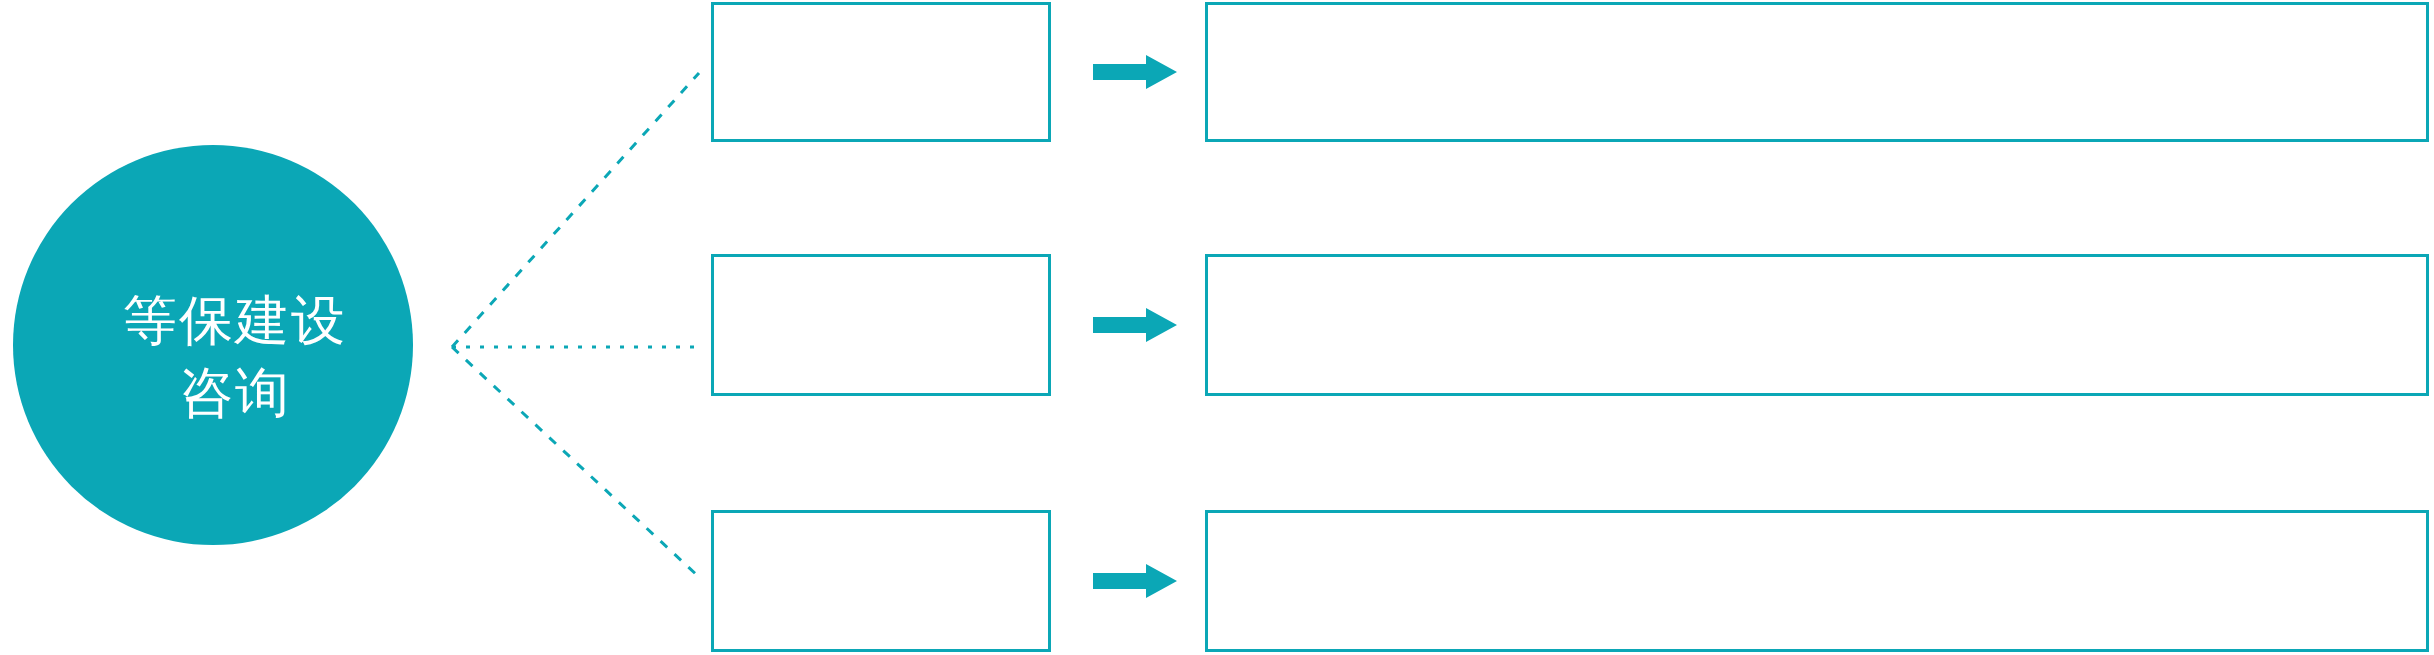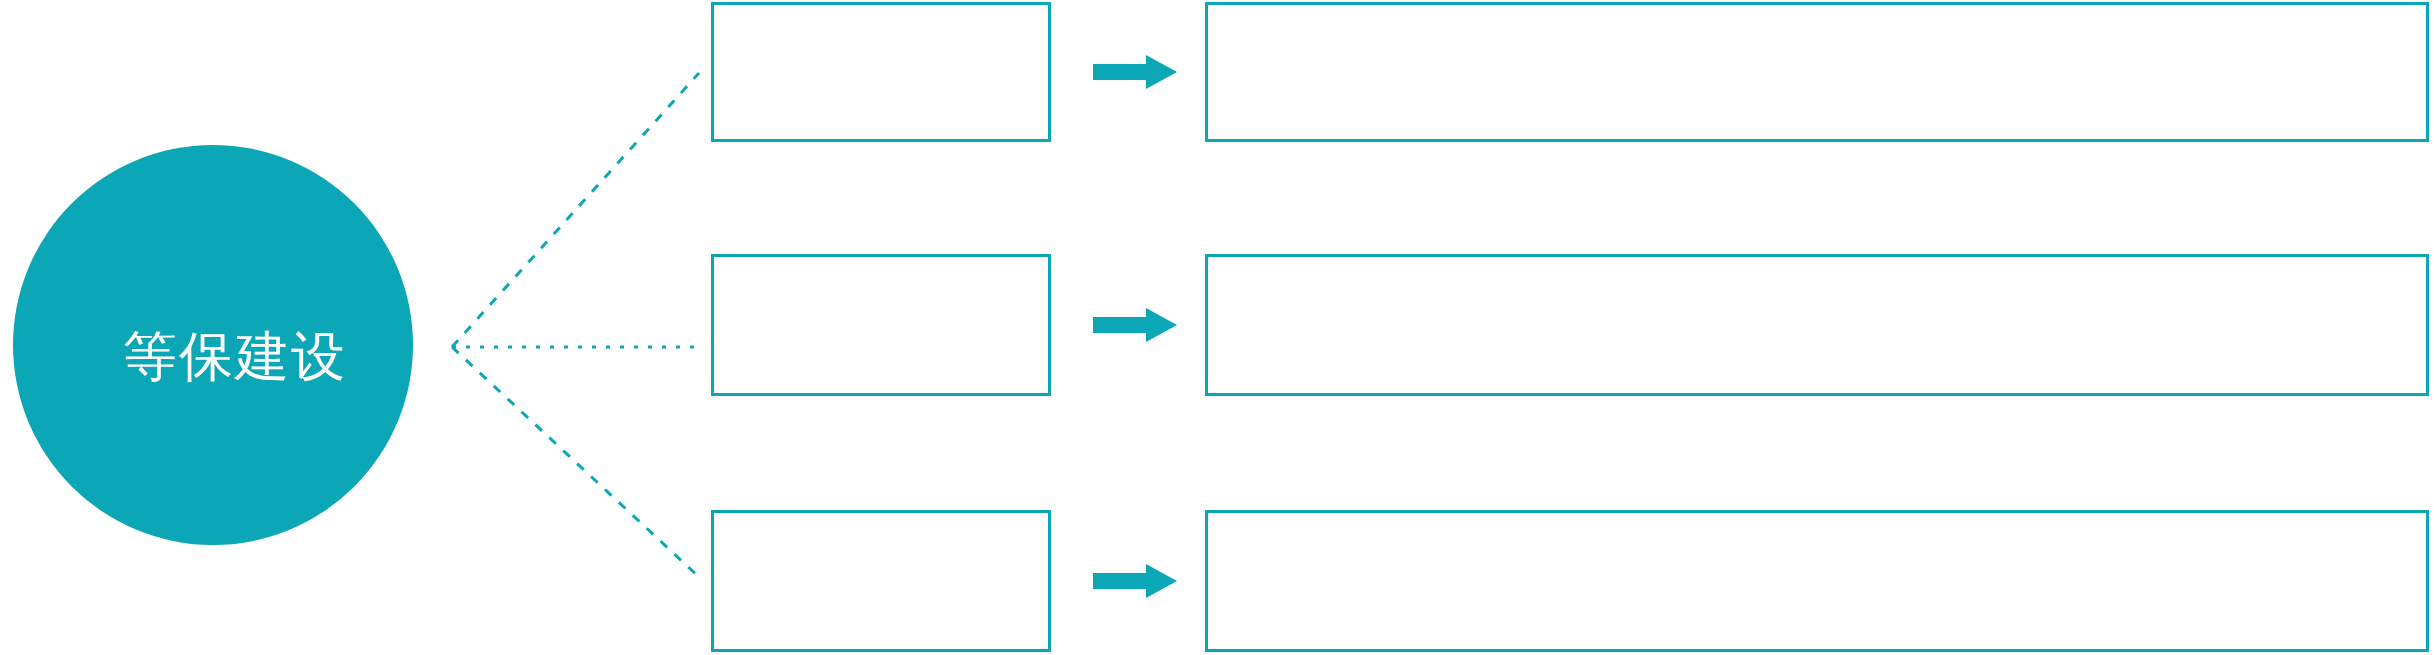--- a/index.html
+++ b/index.html
@@ -56,20 +56,21 @@
     <line class="horiz" x1="452" y1="347" x2="700" y2="347"></line>
     <line class="diag" x1="452" y1="347" x2="699" y2="577"></line>
     <polygon points="1093,64 1146,64 1146,55 1177,72 1146,89 1146,80 1093,80"></polygon>
     <polygon points="1093,317 1146,317 1146,308 1177,325 1146,342 1146,333 1093,333"></polygon>
     <polygon points="1093,573 1146,573 1146,564 1177,581 1146,598 1146,589 1093,589"></polygon>
   </svg>
 
   <div class="circle">
     <div class="circle-label">
       <span>等保建设</span>
+      <span>咨询</span>
     </div>
   </div>
 
   <div class="box small-box row1"></div>
   <div class="box big-box   row1"></div>
 
   <div class="box small-box row2"></div>
   <div class="box big-box   row2"></div>
 
   <div class="box small-box row3"></div>

